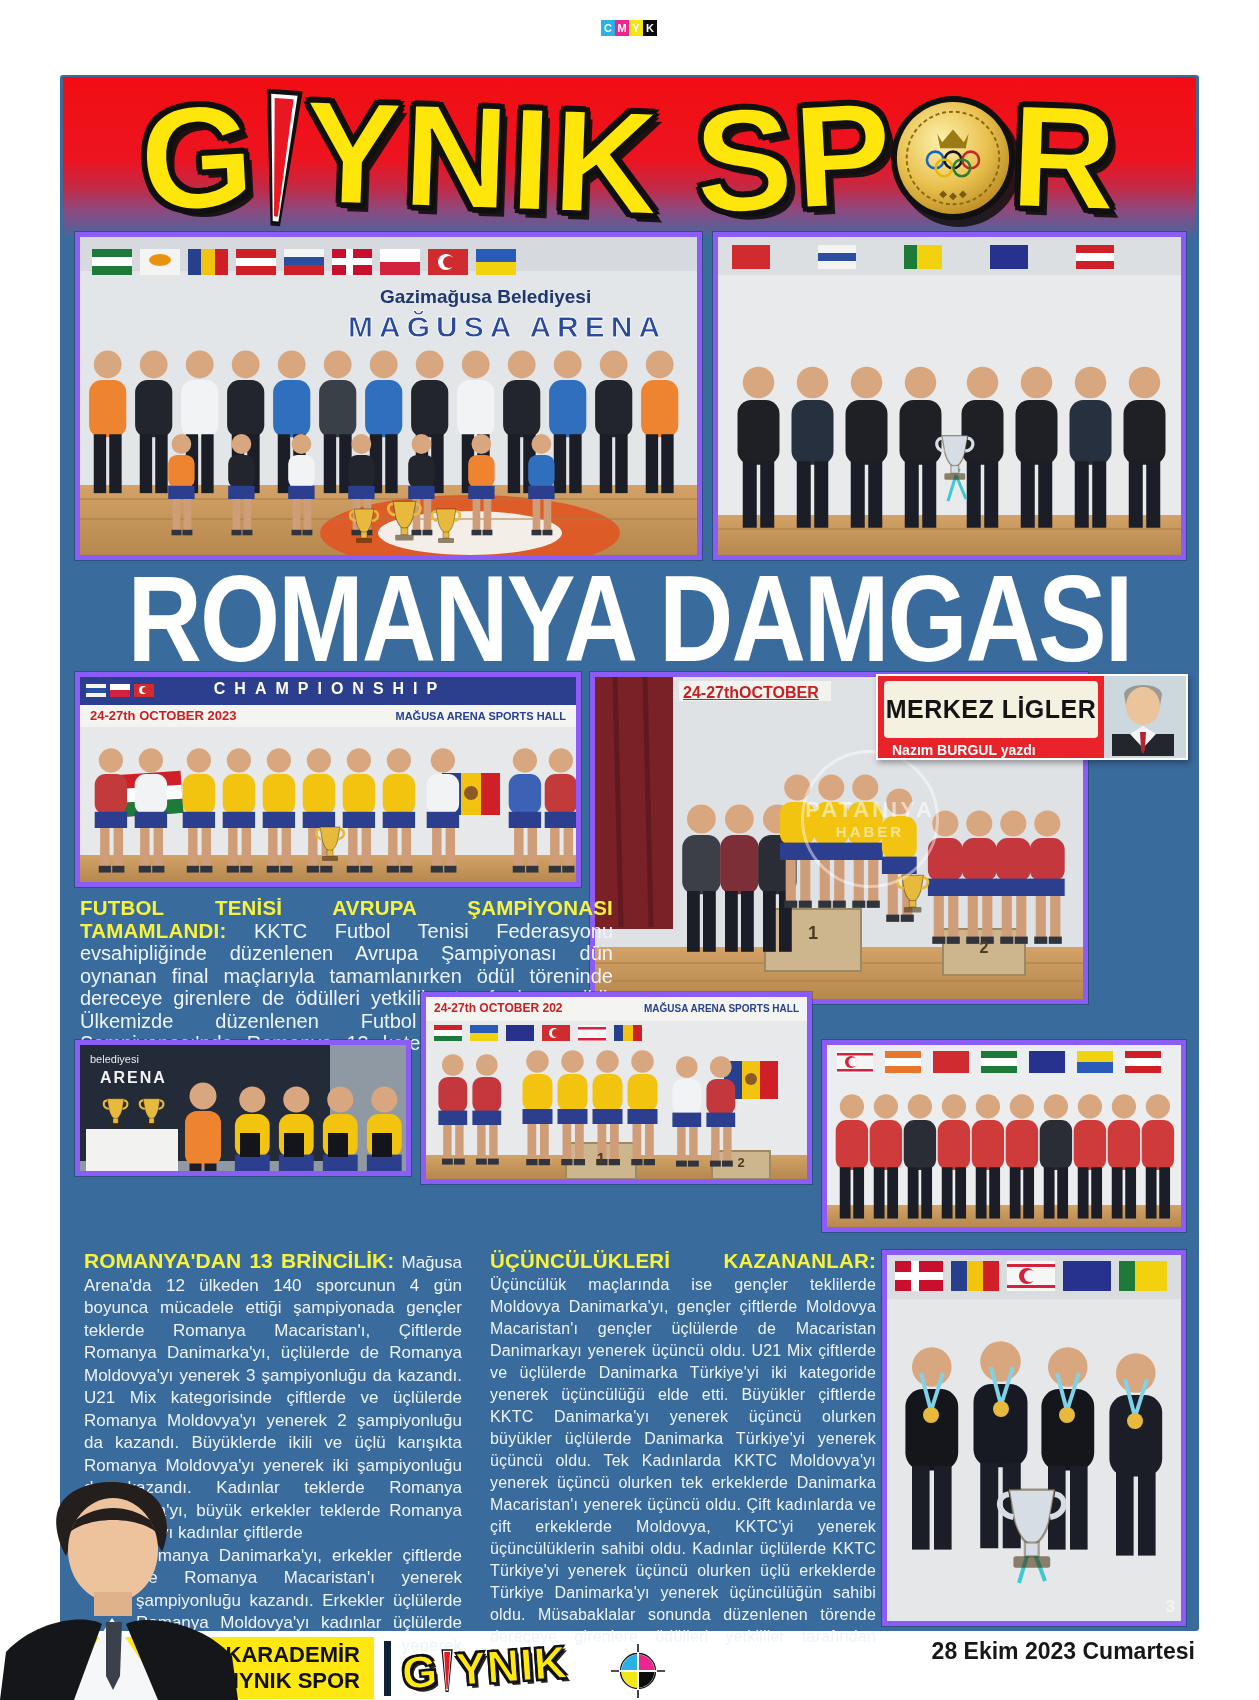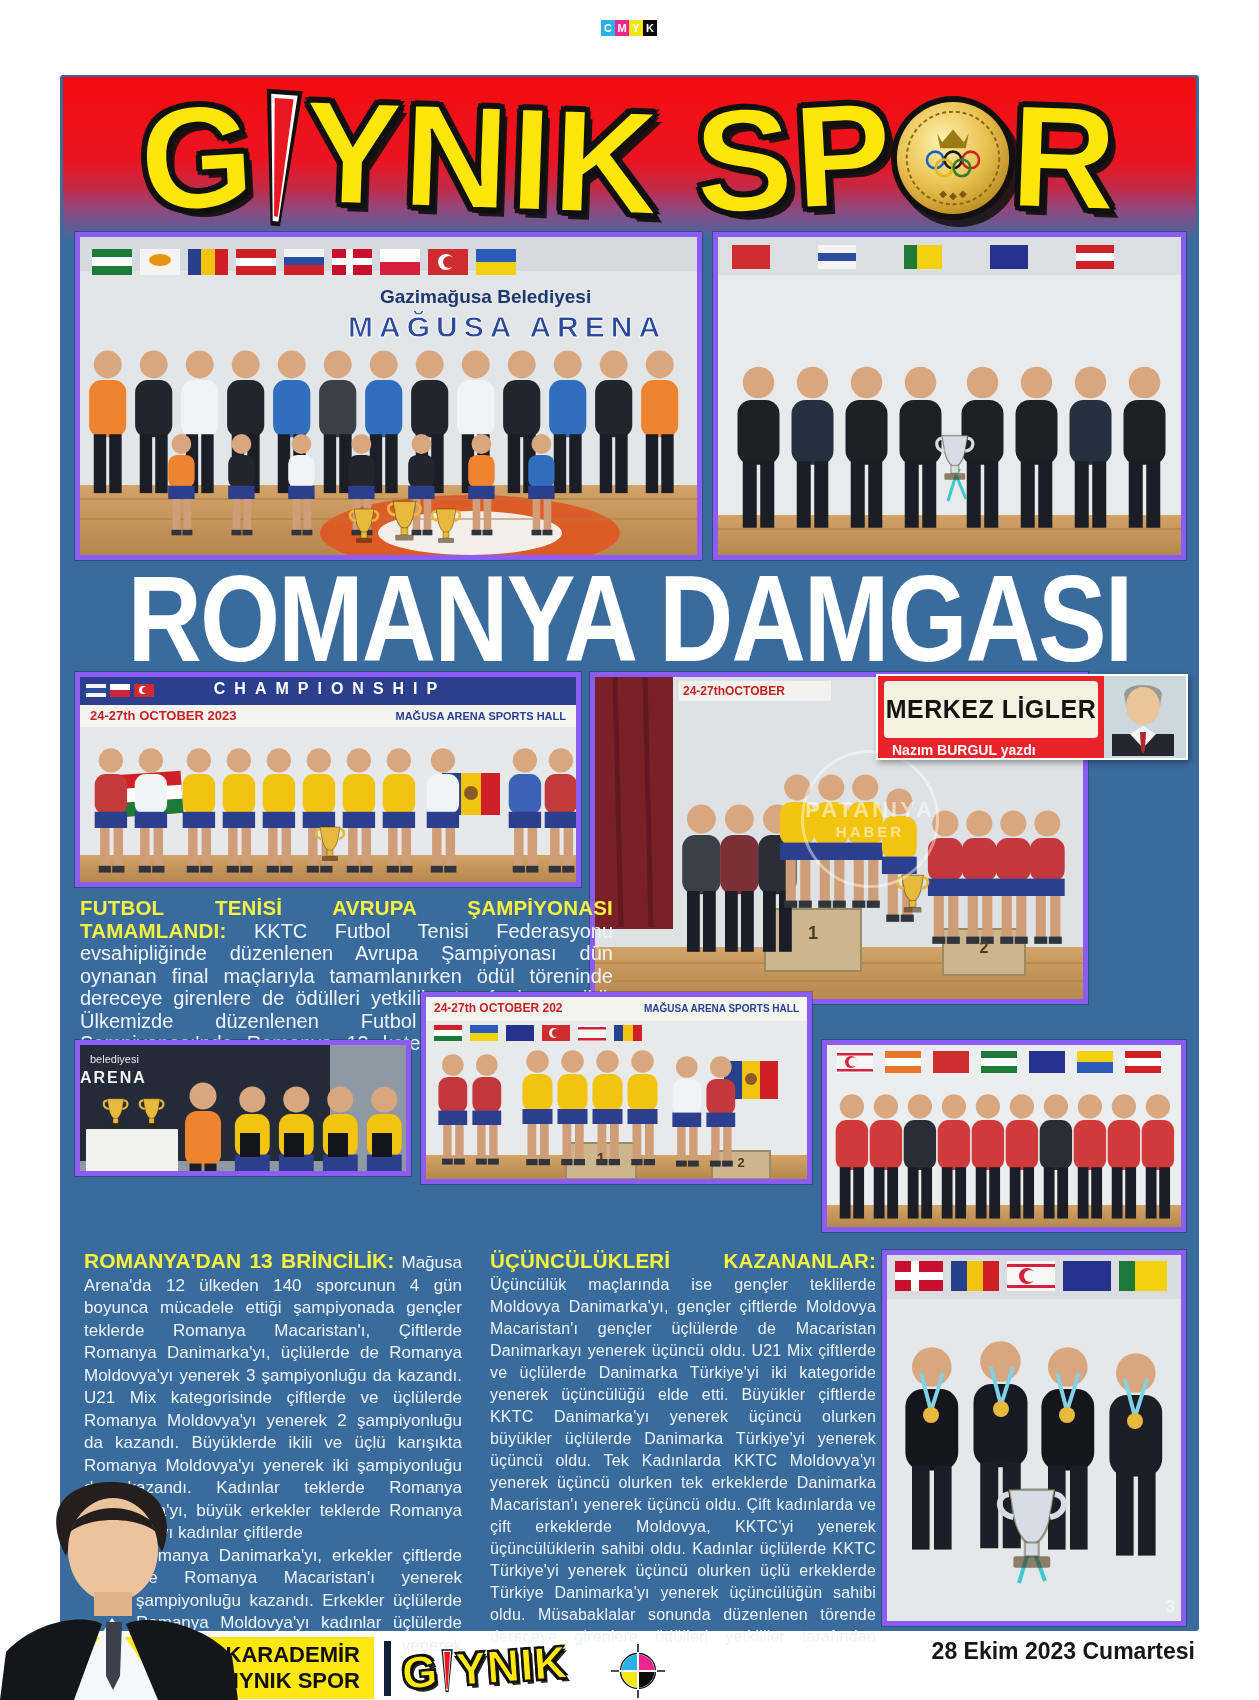--- a/index.html
+++ b/index.html
@@ -340,21 +340,21 @@
         <use href="#pB" transform="translate(284,110) scale(1.45)" style="color:#f2c40f"></use>
       </g>
       <g>
         <use href="#pB" transform="translate(330,132) scale(1.45)" style="color:#c4373c"></use>
         <use href="#pB" transform="translate(364,132) scale(1.45)" style="color:#c4373c"></use>
         <use href="#pB" transform="translate(398,132) scale(1.45)" style="color:#c4373c"></use>
         <use href="#pB" transform="translate(432,132) scale(1.45)" style="color:#c4373c"></use>
       </g>
       <use href="#cup" transform="translate(300,196) scale(1.1)" style="color:#e7b93c"></use>
     </svg>
-    <div class="strip-dates" style="left:88px;top:7px;font-size:12px;">24-27thOCTOBER</div>
+    <div class="strip-dates" style="left:88px;top:7px;font-size:16px;text-decoration:underline;">24-27thOCTOBER</div>
     <div class="wm">
       <span class="l1">PATANIYA</span>
       <span class="l2">HABER</span>
     </div>
     <div class="podium-no" style="left:203px;top:246px;width:30px;font-size:18px;">1</div>
     <div class="podium-no" style="left:374px;top:262px;width:30px;font-size:16px;">2</div>
   </div>
 
   <div class="badge">
     <div class="badge-left">
@@ -392,21 +392,21 @@
         <use href="#pB" transform="translate(196,40) scale(1.45)" style="color:#f2c40f"></use>
         <use href="#pB" transform="translate(240,40) scale(1.45)" style="color:#f2c40f"></use>
         <use href="#pB" transform="translate(284,40) scale(1.45)" style="color:#f2c40f"></use>
       </g>
       <rect x="160" y="88" width="20" height="24" fill="#14151a"></rect>
       <rect x="204" y="88" width="20" height="24" fill="#14151a"></rect>
       <rect x="248" y="88" width="20" height="24" fill="#14151a"></rect>
       <rect x="292" y="88" width="20" height="24" fill="#14151a"></rect>
     </svg>
     <div class="abs" style="left:10px;top:8px;color:#e8eaec;font-size:11px;">belediyesi</div>
-    <div class="abs" style="left:0;top:24px;color:#f2f3f4;font-size:16px;font-weight:bold;letter-spacing:2px;">ARENA</div>
+    <div class="abs" style="left:20px;top:24px;color:#f2f3f4;font-size:16px;font-weight:bold;letter-spacing:2px;">ARENA</div>
   </div>
 
   <div class="photo" style="left:421px;top:992px;width:391px;height:192px;">
     <svg width="381" height="182" viewBox="0 0 381 182">
       <rect width="381" height="182" fill="#e7e9ea"></rect>
       <rect width="381" height="24" fill="#f4f4f0"></rect>
       <g>
         <rect x="8" y="28" width="28" height="16" fill="#cf2027"></rect>
           <rect x="8" y="33" width="28" height="6" fill="#fff"></rect>
           <rect x="8" y="39" width="28" height="5" fill="#1d7a38"></rect>

